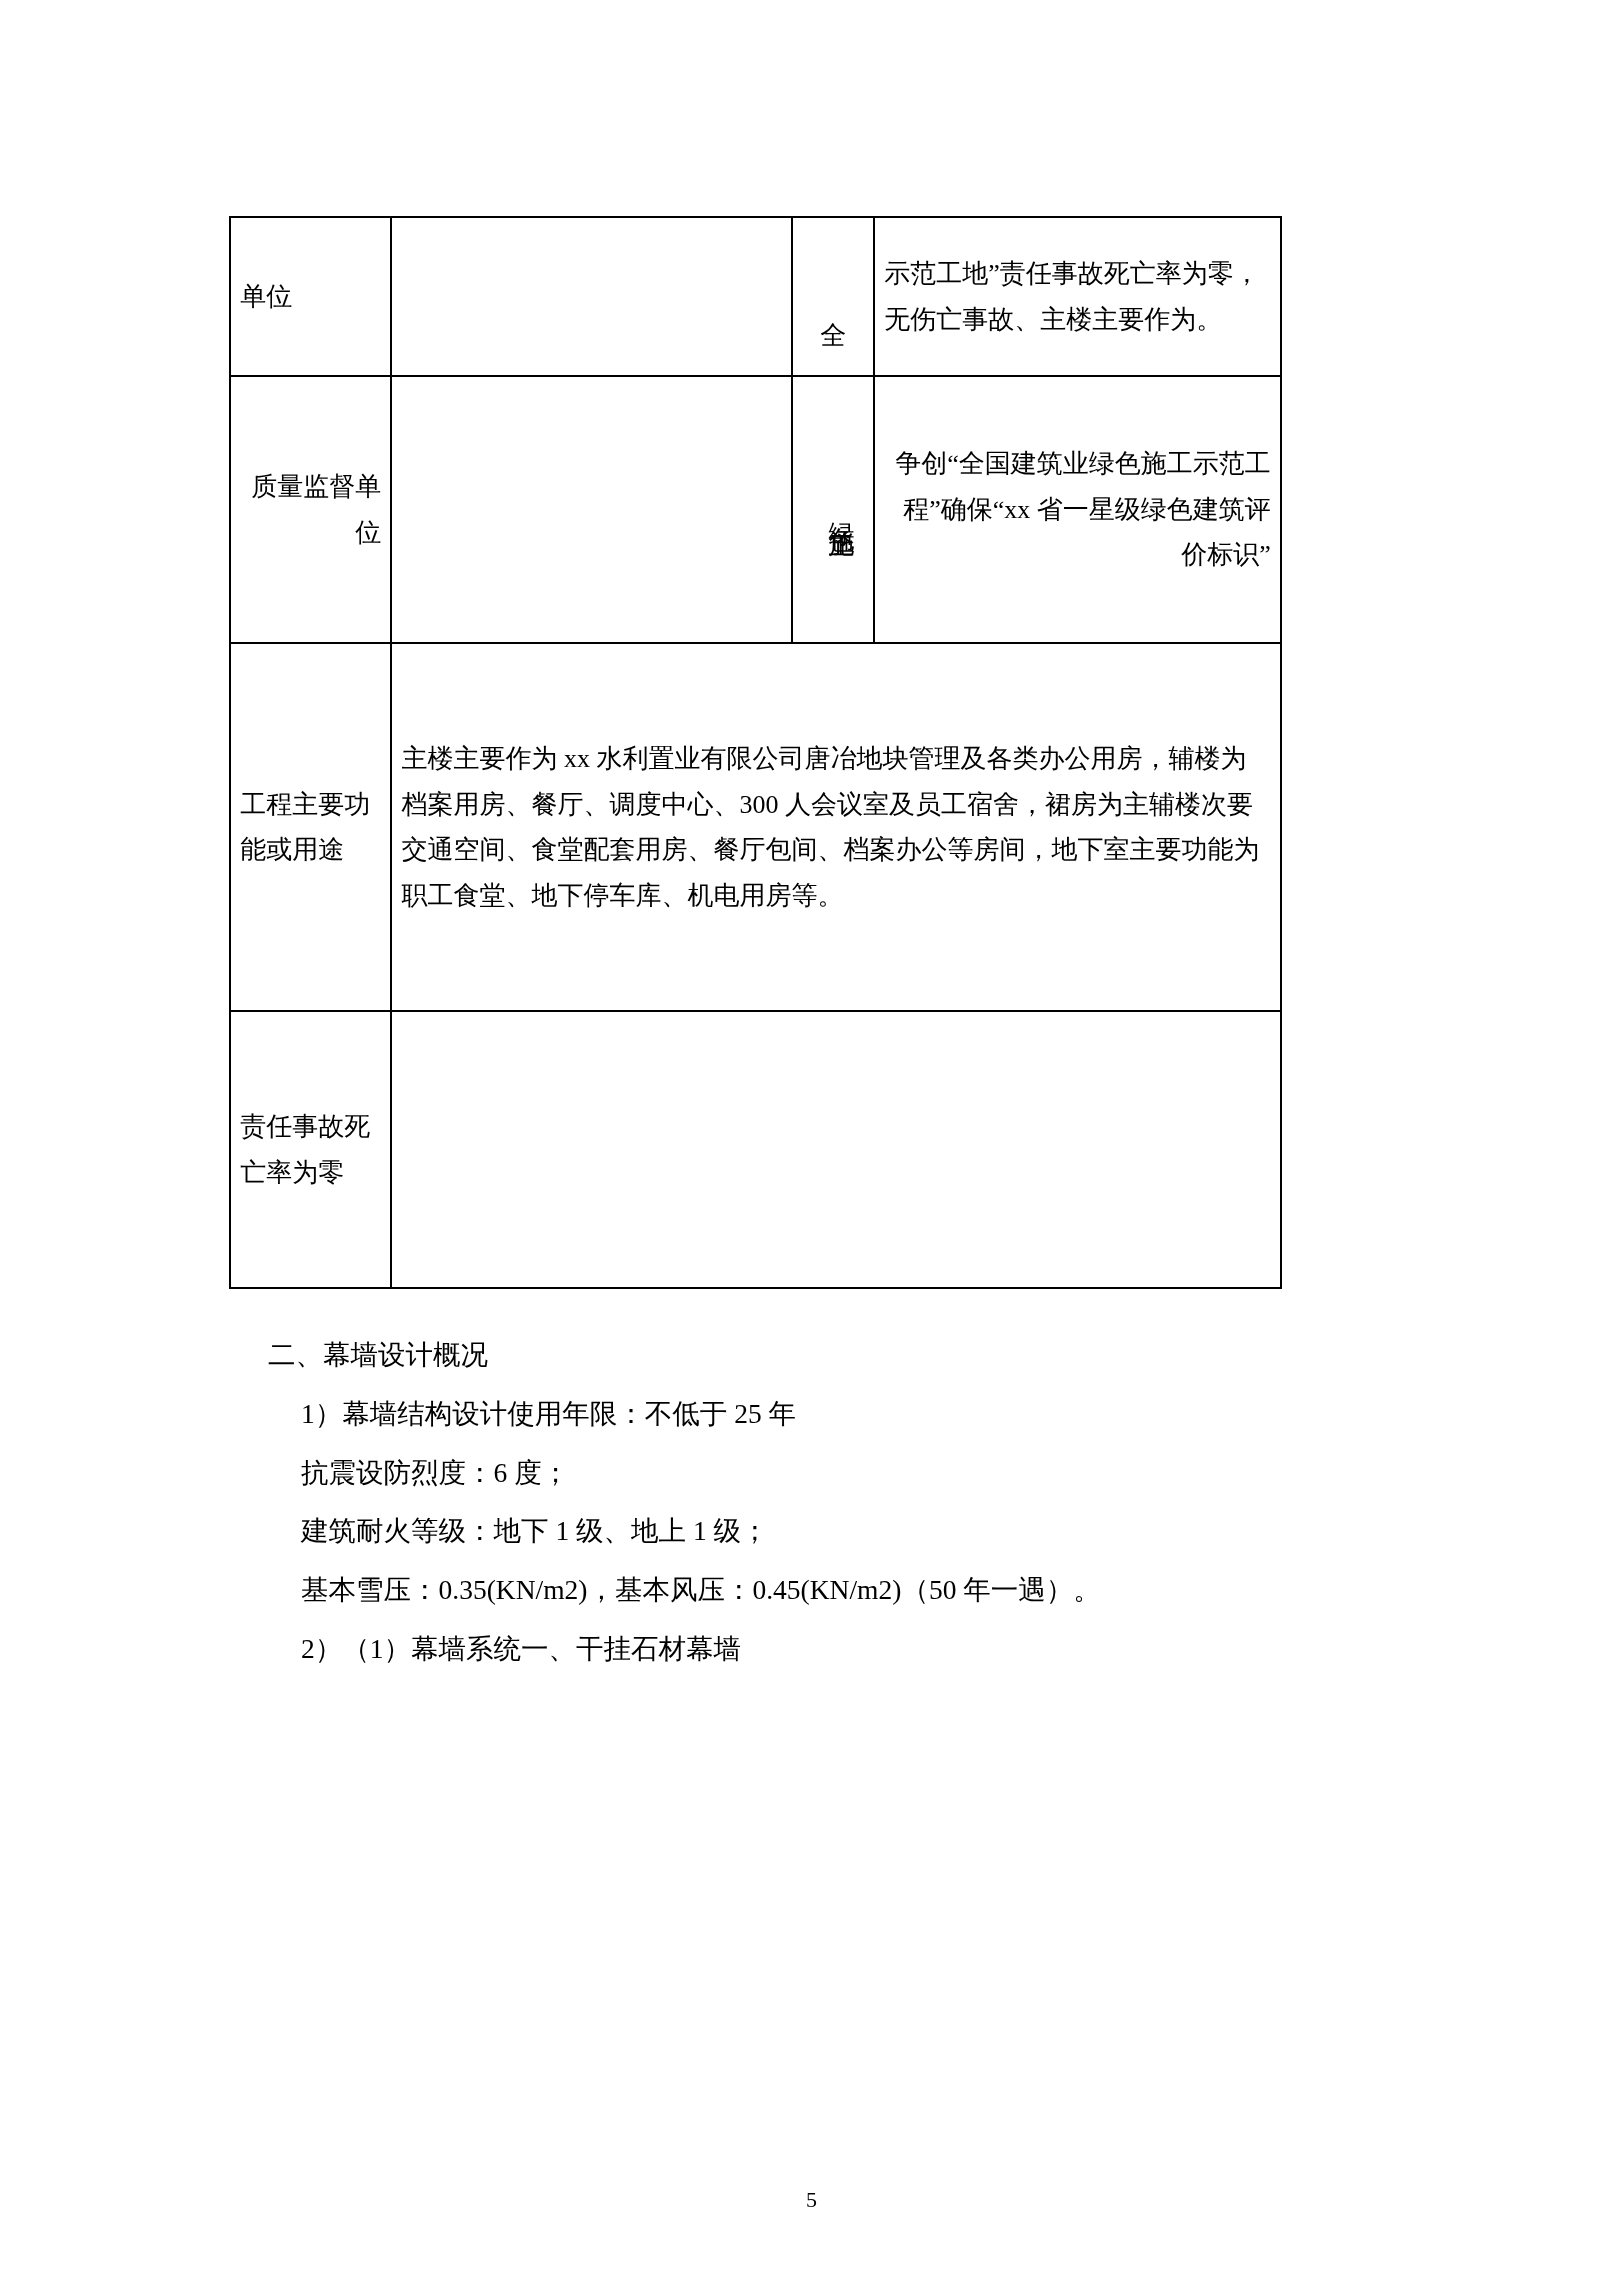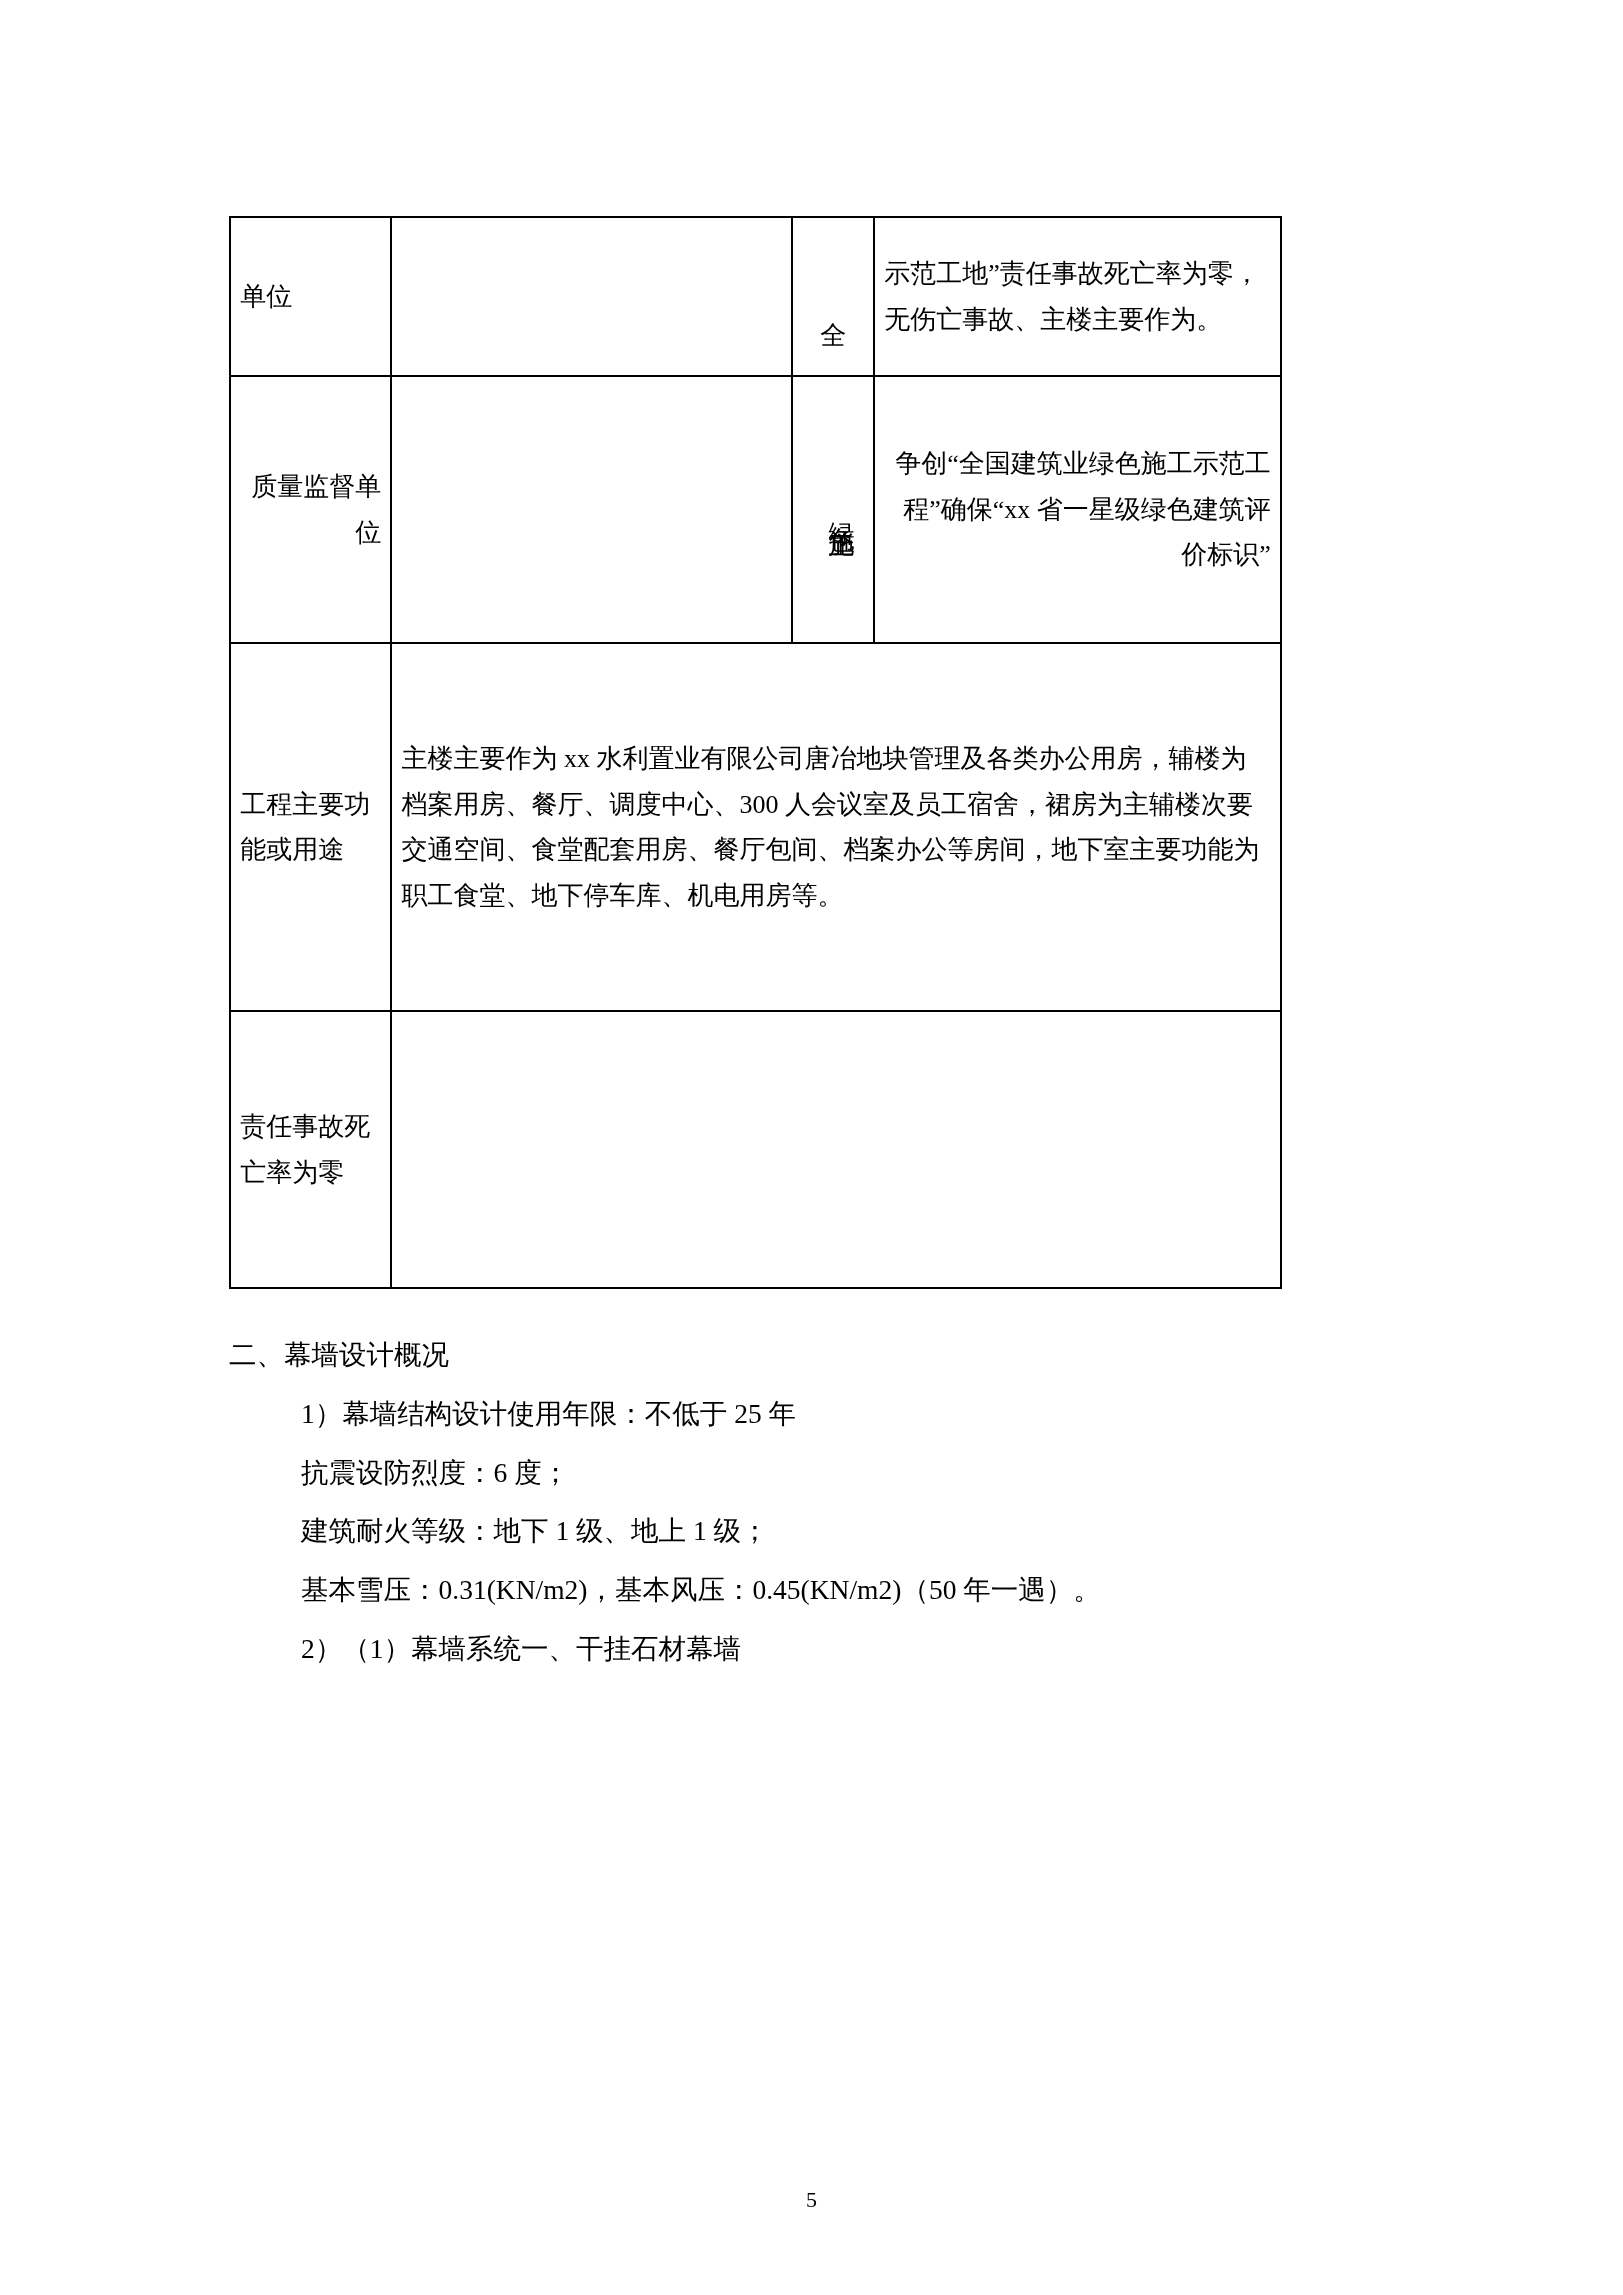--- a/index.html
+++ b/index.html
@@ -71,20 +71,21 @@
   .r3 td { height: 353px; }
   .r4 td { height: 131px; }
   .r5 td { height: 262px; }
 
   .body-text {
     margin-top: 39px;
     font-size: 27.5px;
     line-height: 1.95;
   }
   .lvl1 {
+    margin-left: 39px;
     margin-bottom: 5.2px;
   }
   .lvl2 {
     margin-left: 72px;
     margin-bottom: 5.2px;
   }
   .page-number {
     position: absolute;
     left: 0;
     right: 0;
@@ -126,19 +127,19 @@
         <td class="wide-content" colspan="3"></td>
       </tr>
     </tbody>
   </table>
 
   <div class="body-text">
     <div class="lvl1">二、幕墙设计概况</div>
     <div class="lvl2">1）幕墙结构设计使用年限：不低于 25 年</div>
     <div class="lvl2">抗震设防烈度：6 度；</div>
     <div class="lvl2">建筑耐火等级：地下 1 级、地上 1 级；</div>
-    <div class="lvl2">基本雪压：0.31(KN/m2)，基本风压：0.45(KN/m2)（50 年一遇）。</div>
+    <div class="lvl2">基本雪压：0.35(KN/m2)，基本风压：0.45(KN/m2)（50 年一遇）。</div>
     <div class="lvl2">2）（1）幕墙系统一、干挂石材幕墙</div>
   </div>
 
   <div class="page-number">5</div>
 </div>
 
 
 </body></html>

